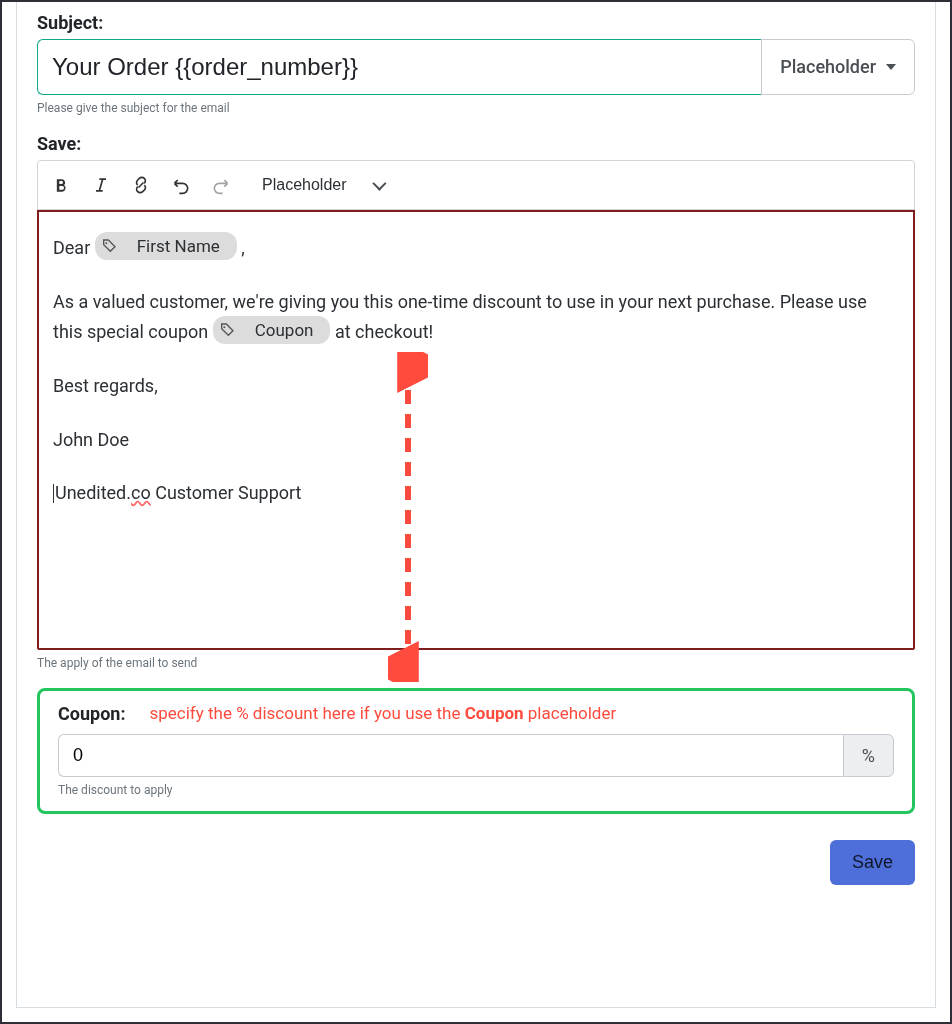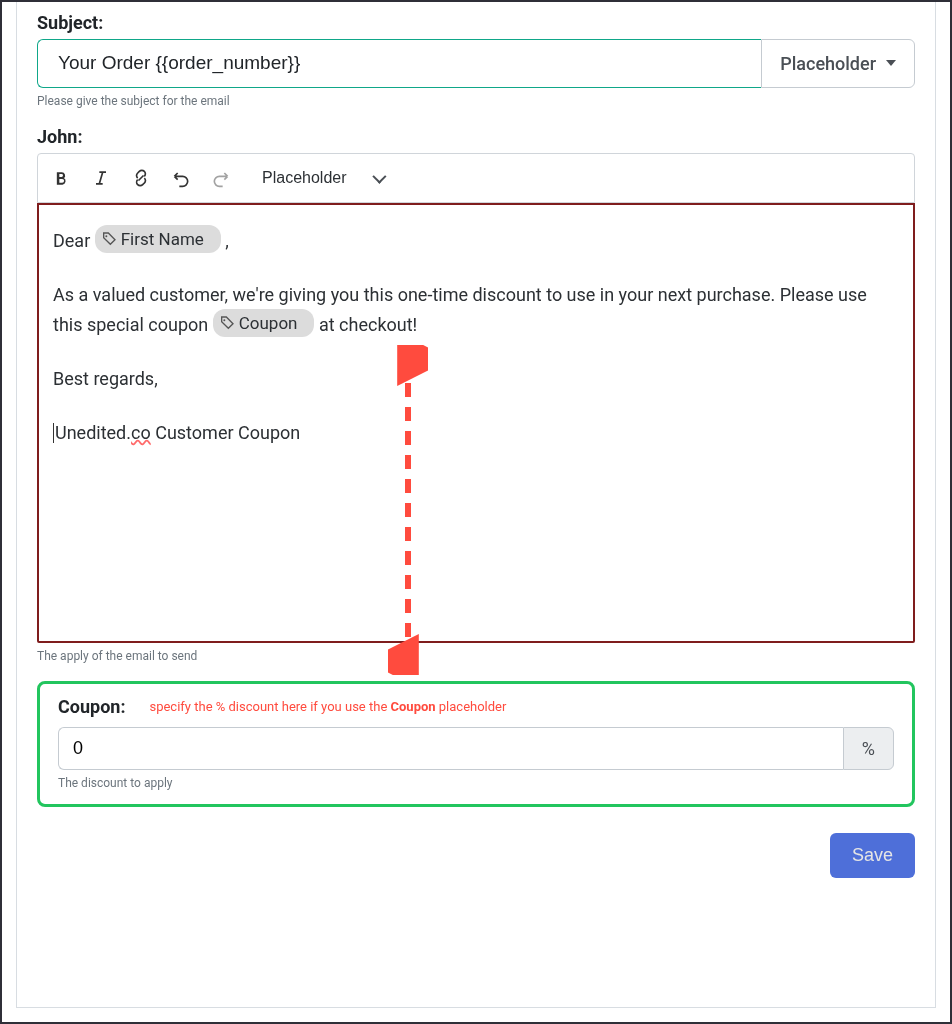--- a/index.html
+++ b/index.html
@@ -30,22 +30,22 @@
       overflow: hidden;
     }
     .form-group { margin-bottom: 18px; }
     .label-row { font-weight: 700; font-size: 18px; margin-bottom: 6px; display:flex; align-items:center; gap:24px;}
     .help-text { color: #6c757d; font-size: 12px; margin-top: 6px; }
 
     
     .input-group { display:flex; width:100%; }
     .subject-input {
       flex: 1 1 auto;
-      padding: 10px 20px;
-      font-size: 19px;
+      padding: 10px 14px;
+      font-size: 24px;
       line-height: 1.4;
       border: 1px solid #0fa789;
       border-right: none;
       border-radius: 6px 0 0 6px;
       background: #fff;
       color: #212529;
     }
     .subject-dropdown {
       display:flex; align-items:center; gap: 10px;
       padding: 10px 18px;
@@ -97,21 +97,21 @@
       border-radius: 0 0 2px 2px;
       padding: 20px 14px 14px 14px;
       min-height: 440px;
       font-size: 18px;
       line-height: 1.55;
       color:#2c3034;
       position:relative;
     }
     .editor-body p { margin: 0 0 26px 0; }
     .pill {
-      display:inline-flex; align-items:center; gap:4px;
+      display:inline-flex; align-items:center; gap:20px;
       background: #dcdcdc;
       border-radius: 12px;
       padding: 1px 17px 1px 6px;
       font-size: 17px;
       color:#2c3034;
       vertical-align: baseline;
     }
     .tag-svg { width:16px; height:16px; display:inline-block; }
     .spellcheck {
       text-decoration: underline wavy #ff6b6b;
@@ -130,21 +130,21 @@
     }
 
     
     .coupon-section {
       border: 3px solid #22c55e;
       border-radius: 8px;
       padding: 12px 18px 14px 18px;
       margin-top: 12px;
     }
     .coupon-annot {
-      font-weight:400; color:#ff4b3e; font-size:13px;
+      font-weight:400; color:#ff4b3e; font-size:17px;
     }
     .coupon-annot b { font-weight:700; }
 
     .coupon-inputgrp { display:flex; margin-top:10px; }
     .coupon-input {
       flex:1 1 auto;
       padding: 10px 14px;
       font-size:18px;
       border:1px solid #c5cbd1;
       border-radius: 6px 0 0 6px;
@@ -157,21 +157,21 @@
       border:1px solid #c5cbd1;
       border-radius: 0 6px 6px 0;
       background: #eceef0;
       color:#4a4f55;
       font-size:18px;
     }
 
     .save-row { display:flex; justify-content:flex-end; margin-top: 26px; }
     .save-btn {
       background:#4e6fd9;
-      color:#e5e5e5;
+      color:#0f172a;
       border:none;
       border-radius:6px;
       padding: 12px 22px;
       font-size:18px; font-weight:500;
       cursor:pointer;
     }
   </style>
 </head>
 <body>
 
@@ -187,21 +187,21 @@
         <div class="subject-dropdown">
           <span>Placeholder</span>
           <span class="caret-down"></span>
         </div>
       </div>
       <div class="help-text">Please give the subject for the email</div>
     </div>
 
     <div class="form-group editor-wrap">
       <div class="label-row">
-        <label>John:</label>
+        <label>Save:</label>
       </div>
 
       <div class="toolbar">
         <button class="tool-btn" title="Bold">
           <svg viewBox="0 0 24 24">
               <path fill="currentColor" d="M7 5h6a4 4 0 0 1 2.5 7.1A4.3 4.3 0 0 1 13.8 20H7V5zm3 2.3v3.4h2.7a1.7 1.7 0 1 0 0-3.4H10zm0 5.8v4.6h3.4a2.3 2.3 0 1 0 0-4.6H10z"></path>
             </svg>
         </button>
         <button class="tool-btn" title="Italic">
           <svg viewBox="0 0 24 24">
@@ -250,23 +250,24 @@
                 <path fill="none" stroke="#555" stroke-width="2" d="M11 3H4v7l10 10 7-7L11 3z"></path>
                 <circle cx="8" cy="8" r="1.5" fill="#555"></circle>
               </svg>
             <span>Coupon</span>
           </span>
           <span> at checkout!</span>
         </p>
 
         <p>Best regards,</p>
 
+        <p>John Doe</p>
 
         <p style="margin-bottom:0">
-          <span class="cursor-caret"></span><span>Unedited.</span><span class="spellcheck">co</span><span> Customer Coupon</span>
+          <span class="cursor-caret"></span><span>Unedited.</span><span class="spellcheck">co</span><span> Customer Support</span>
         </p>
 
         <svg class="arrow-layer" width="40" height="330">
           <defs>
             <marker id="ahUp" viewBox="0 0 10 10" refX="5" refY="8" markerWidth="9" markerHeight="9" orient="auto">
               <path d="M0 10 L5 0 L10 10 Z" fill="#ff4b3e"></path>
             </marker>
             <marker id="ahDown" viewBox="0 0 10 10" refX="5" refY="2" markerWidth="9" markerHeight="9" orient="auto">
               <path d="M0 0 L5 10 L10 0 Z" fill="#ff4b3e"></path>
             </marker>

